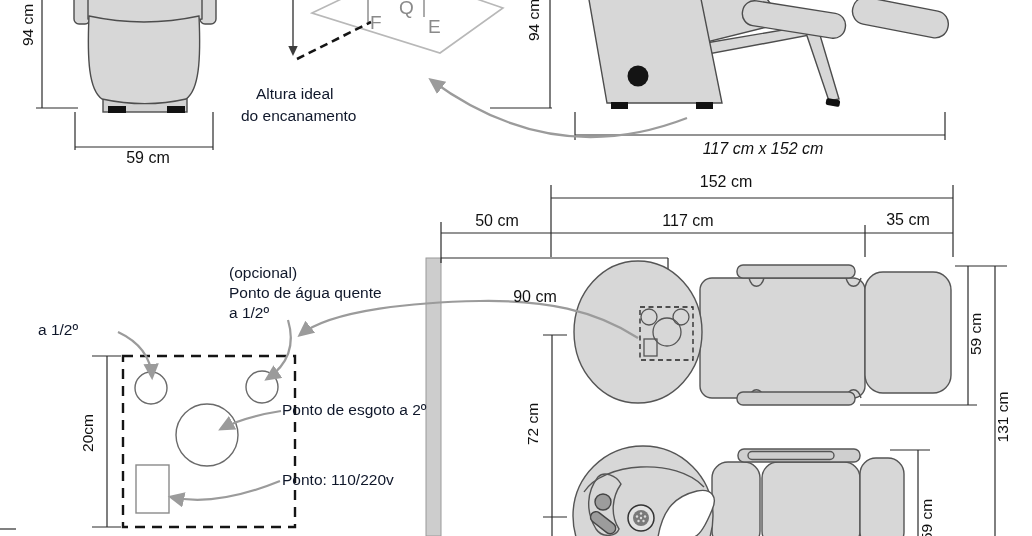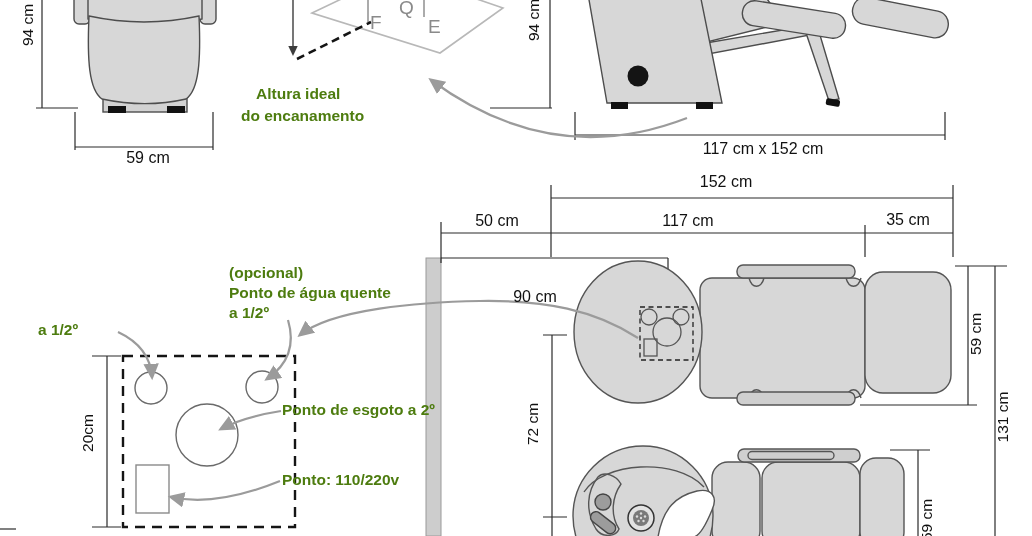--- a/index.html
+++ b/index.html
@@ -1,23 +1,23 @@
 <!DOCTYPE html>
 <html><head>
 <meta charset="utf-8">
 <style>
   html,body{margin:0;padding:0;background:#fff;}
   .canvas{
     position:relative;width:1032px;height:536px;background:#fff;overflow:hidden;
     font-family:"Liberation Sans",sans-serif;color:#1b1b1b;
   }
   svg{position:absolute;left:0;top:0;}
-  .t{position:absolute;white-space:nowrap;font-size:15.5px;line-height:20px;color:#4d7c0f;font-weight:bold;}
+  .t{position:absolute;white-space:nowrap;font-size:15.5px;line-height:20px;color:#0f172a;}
   .d{position:absolute;white-space:nowrap;font-size:16px;color:#111;width:80px;text-align:center;}
-  .dw{width:160px;}
+  .dw{width:160px;font-style:italic;}
   .rot{position:absolute;white-space:nowrap;font-size:15.5px;color:#111;width:64px;height:20px;
        text-align:center;transform:rotate(-90deg);transform-origin:center;}
   .letter{position:absolute;font-size:19px;color:#8a8a8a;white-space:nowrap;}
 </style>
 </head>
 <body>
 
 <div class="canvas">
 
 <svg width="1032" height="536" viewBox="0 0 1032 536">

